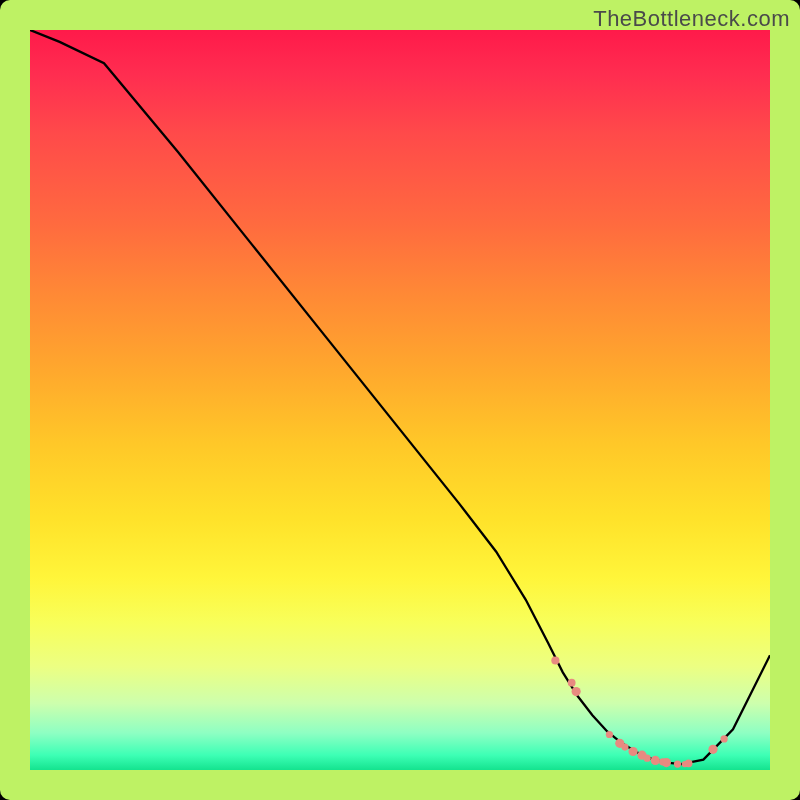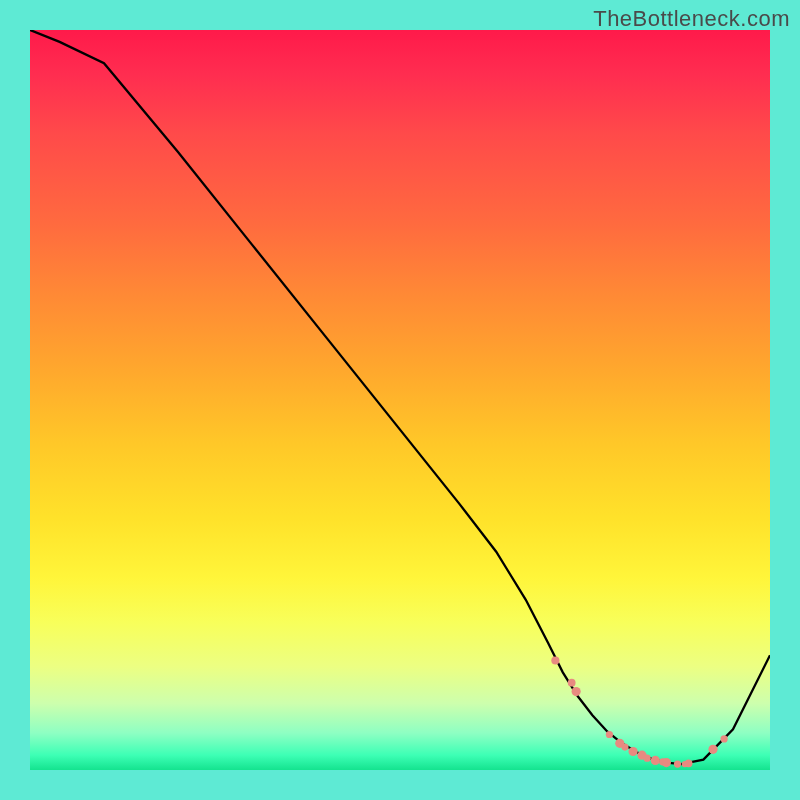--- a/index.html
+++ b/index.html
@@ -6,22 +6,23 @@
     margin: 0;
     padding: 0;
     width: 800px;
     height: 800px;
     background: #000;
     font-family: Arial, Helvetica, sans-serif;
   }
   .outer {
     width: 800px;
     height: 800px;
-    background: #5eead4;
+    background: #bef264;
     position: relative;
+    border-radius: 10px;
   }
   .watermark {
     position: absolute;
     top: 6px;
     right: 10px;
     color: #4a4a4a;
     font-size: 22px;
     font-weight: 500;
     letter-spacing: 0.5px;
   }

